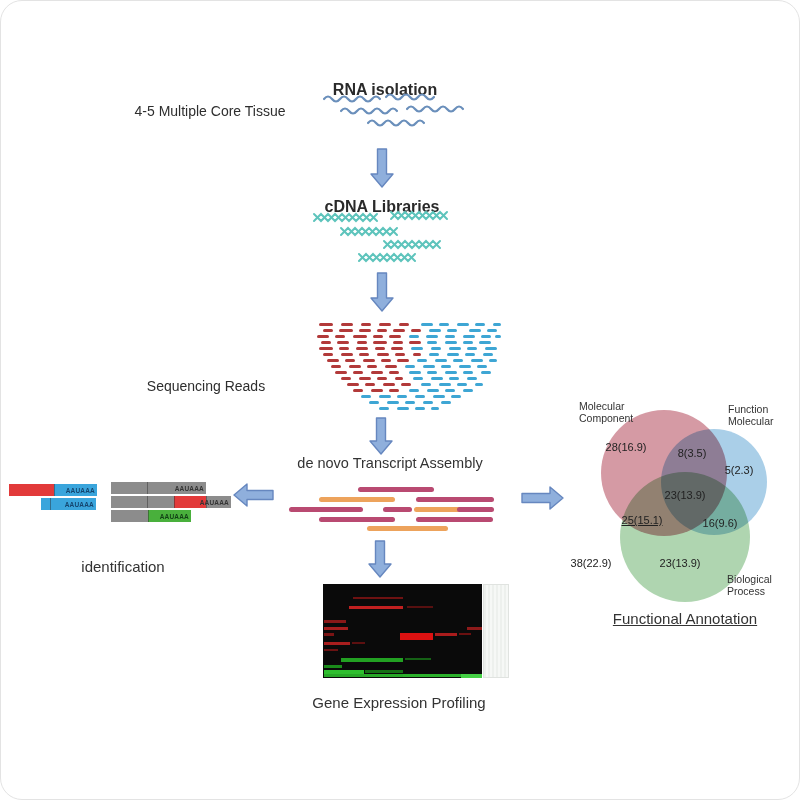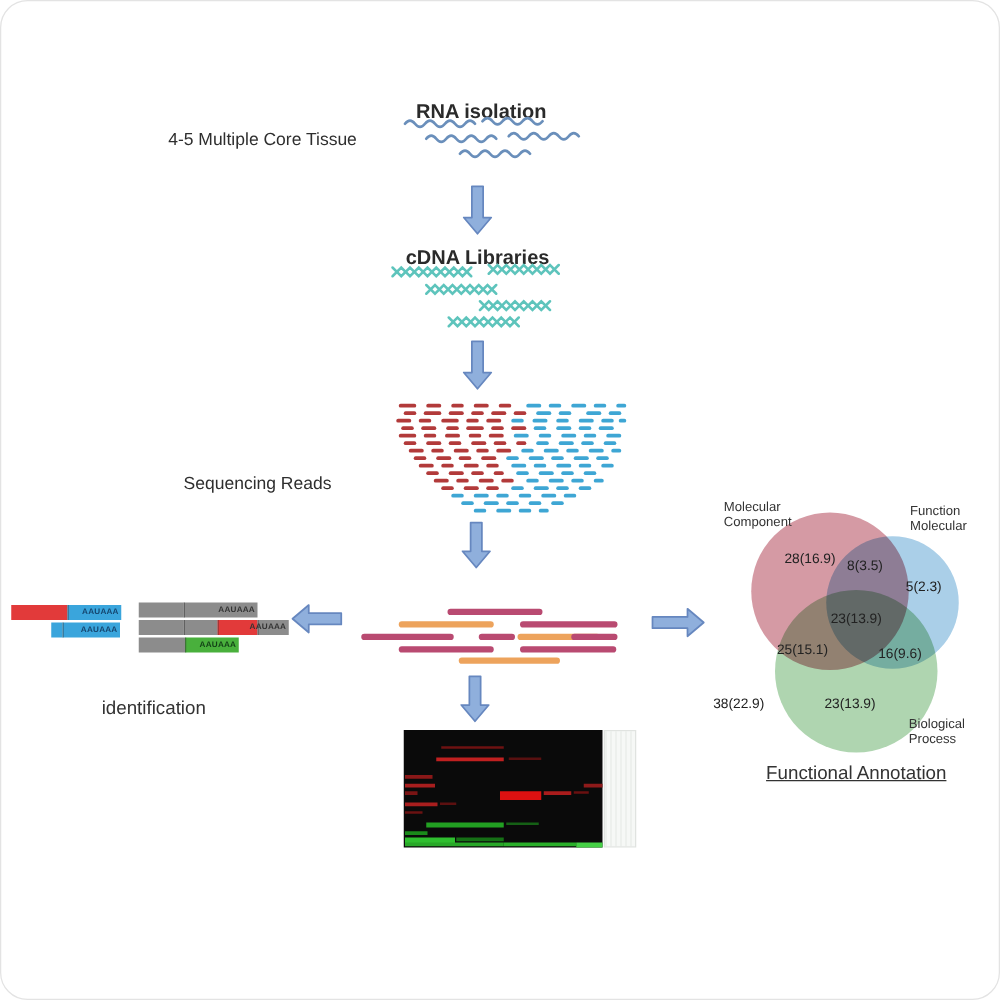--- a/index.html
+++ b/index.html
@@ -28,22 +28,24 @@
 </style>
 </head>
 <body>
 
 <div id="canvas">
 
   <div class="ctext lbl-md" style="left:209px;top:102px;">4-5 Multiple Core Tissue</div>
   <div class="ctext lbl-bold" style="left:384px;top:80px;">RNA isolation</div>
   <div class="ctext lbl-bold" style="left:381px;top:197px;">cDNA Libraries</div>
   <div class="ctext lbl-md" style="left:205px;top:329px;margin-top:48px;">Sequencing Reads</div>
+  <div class="ctext lbl-lg" style="left:389px;top:454px;font-size:14.5px;">de novo Transcript Assembly</div>
   <div class="ctext lbl-lg" style="left:122px;top:557px;">identification</div>
   <div class="ctext lbl-lg" style="left:684px;top:609px;text-decoration:underline;">Functional Annotation</div>
+  <div class="ctext lbl-lg" style="left:398px;top:693px;">Gene Expression Profiling</div>
 
   <div id="rna-squiggles">
       <svg width="52" height="10" style="position: absolute; left: 323px; top: 93px; overflow: visible;">
         <path d="M0,5 Q4,0 8,5 Q12,10 16,5 Q20,0 24,5 Q28,10 32,5 Q36,0 40,5 Q44,10 48,5 Q52,0 56,5" fill="none" stroke="#6a8fbb" stroke-width="2.2" stroke-linecap="round"></path>
       </svg>
       <svg width="48" height="10" style="position: absolute; left: 385px; top: 91px; overflow: visible;">
         <path d="M0,5 Q4,0 8,5 Q12,10 16,5 Q20,0 24,5 Q28,10 32,5 Q36,0 40,5 Q44,10 48,5" fill="none" stroke="#6a8fbb" stroke-width="2.2" stroke-linecap="round"></path>
       </svg>
       <svg width="56" height="10" style="position: absolute; left: 340px; top: 105px; overflow: visible;">
         <path d="M0,5 Q4,0 8,5 Q12,10 16,5 Q20,0 24,5 Q28,10 32,5 Q36,0 40,5 Q44,10 48,5 Q52,0 56,5" fill="none" stroke="#6a8fbb" stroke-width="2.2" stroke-linecap="round"></path>
@@ -281,25 +283,25 @@
         <div>Component</div>
       </div>
       <div class="venn-set" style="left: 727px; top: 402px;">
         <div>Function</div>
         <div>Molecular</div>
       </div>
       <div class="venn-set" style="left: 726px; top: 572px;">
         <div>Biological</div>
         <div>Process</div>
       </div>
-      <div class="venn-val" style="left: 625px; top: 440px; margin-left: 22px;">28(16.9)</div>
+      <div class="venn-val" style="left: 625px; top: 440px;">28(16.9)</div>
       <div class="venn-val" style="left: 691px; top: 446px;">8(3.5)</div>
       <div class="venn-val" style="left: 738px; top: 463px;">5(2.3)</div>
       <div class="venn-val" style="left: 684px; top: 488px;">23(13.9)</div>
-      <div class="venn-val" style="left: 641px; top: 513px;">25(15.1)</div>
+      <div class="venn-val" style="left: 641px; top: 513px; text-decoration: underline;">25(15.1)</div>
       <div class="venn-val" style="left: 719px; top: 516px;">16(9.6)</div>
       <div class="venn-val" style="left: 590px; top: 556px;">38(22.9)</div>
       <div class="venn-val" style="left: 679px; top: 556px;">23(13.9)</div>
     </div>
   <div id="heatmap">
       <div style="position: absolute; left: 322px; top: 583px; width: 159px; height: 94px; background: rgb(10, 10, 10);"></div>
       <div class="hm-strip" style="left: 482px; top: 583px; width: 26px; height: 94px;"></div>
       <div class="hm-seg" style="left: 352px; top: 596px; width: 50px; height: 2px; background: rgb(110, 18, 18);"></div>
       <div class="hm-seg" style="left: 348px; top: 605px; width: 54px; height: 3px; background: rgb(192, 32, 32);"></div>
       <div class="hm-seg" style="left: 406px; top: 605px; width: 26px; height: 2px; background: rgb(88, 16, 16);"></div>

